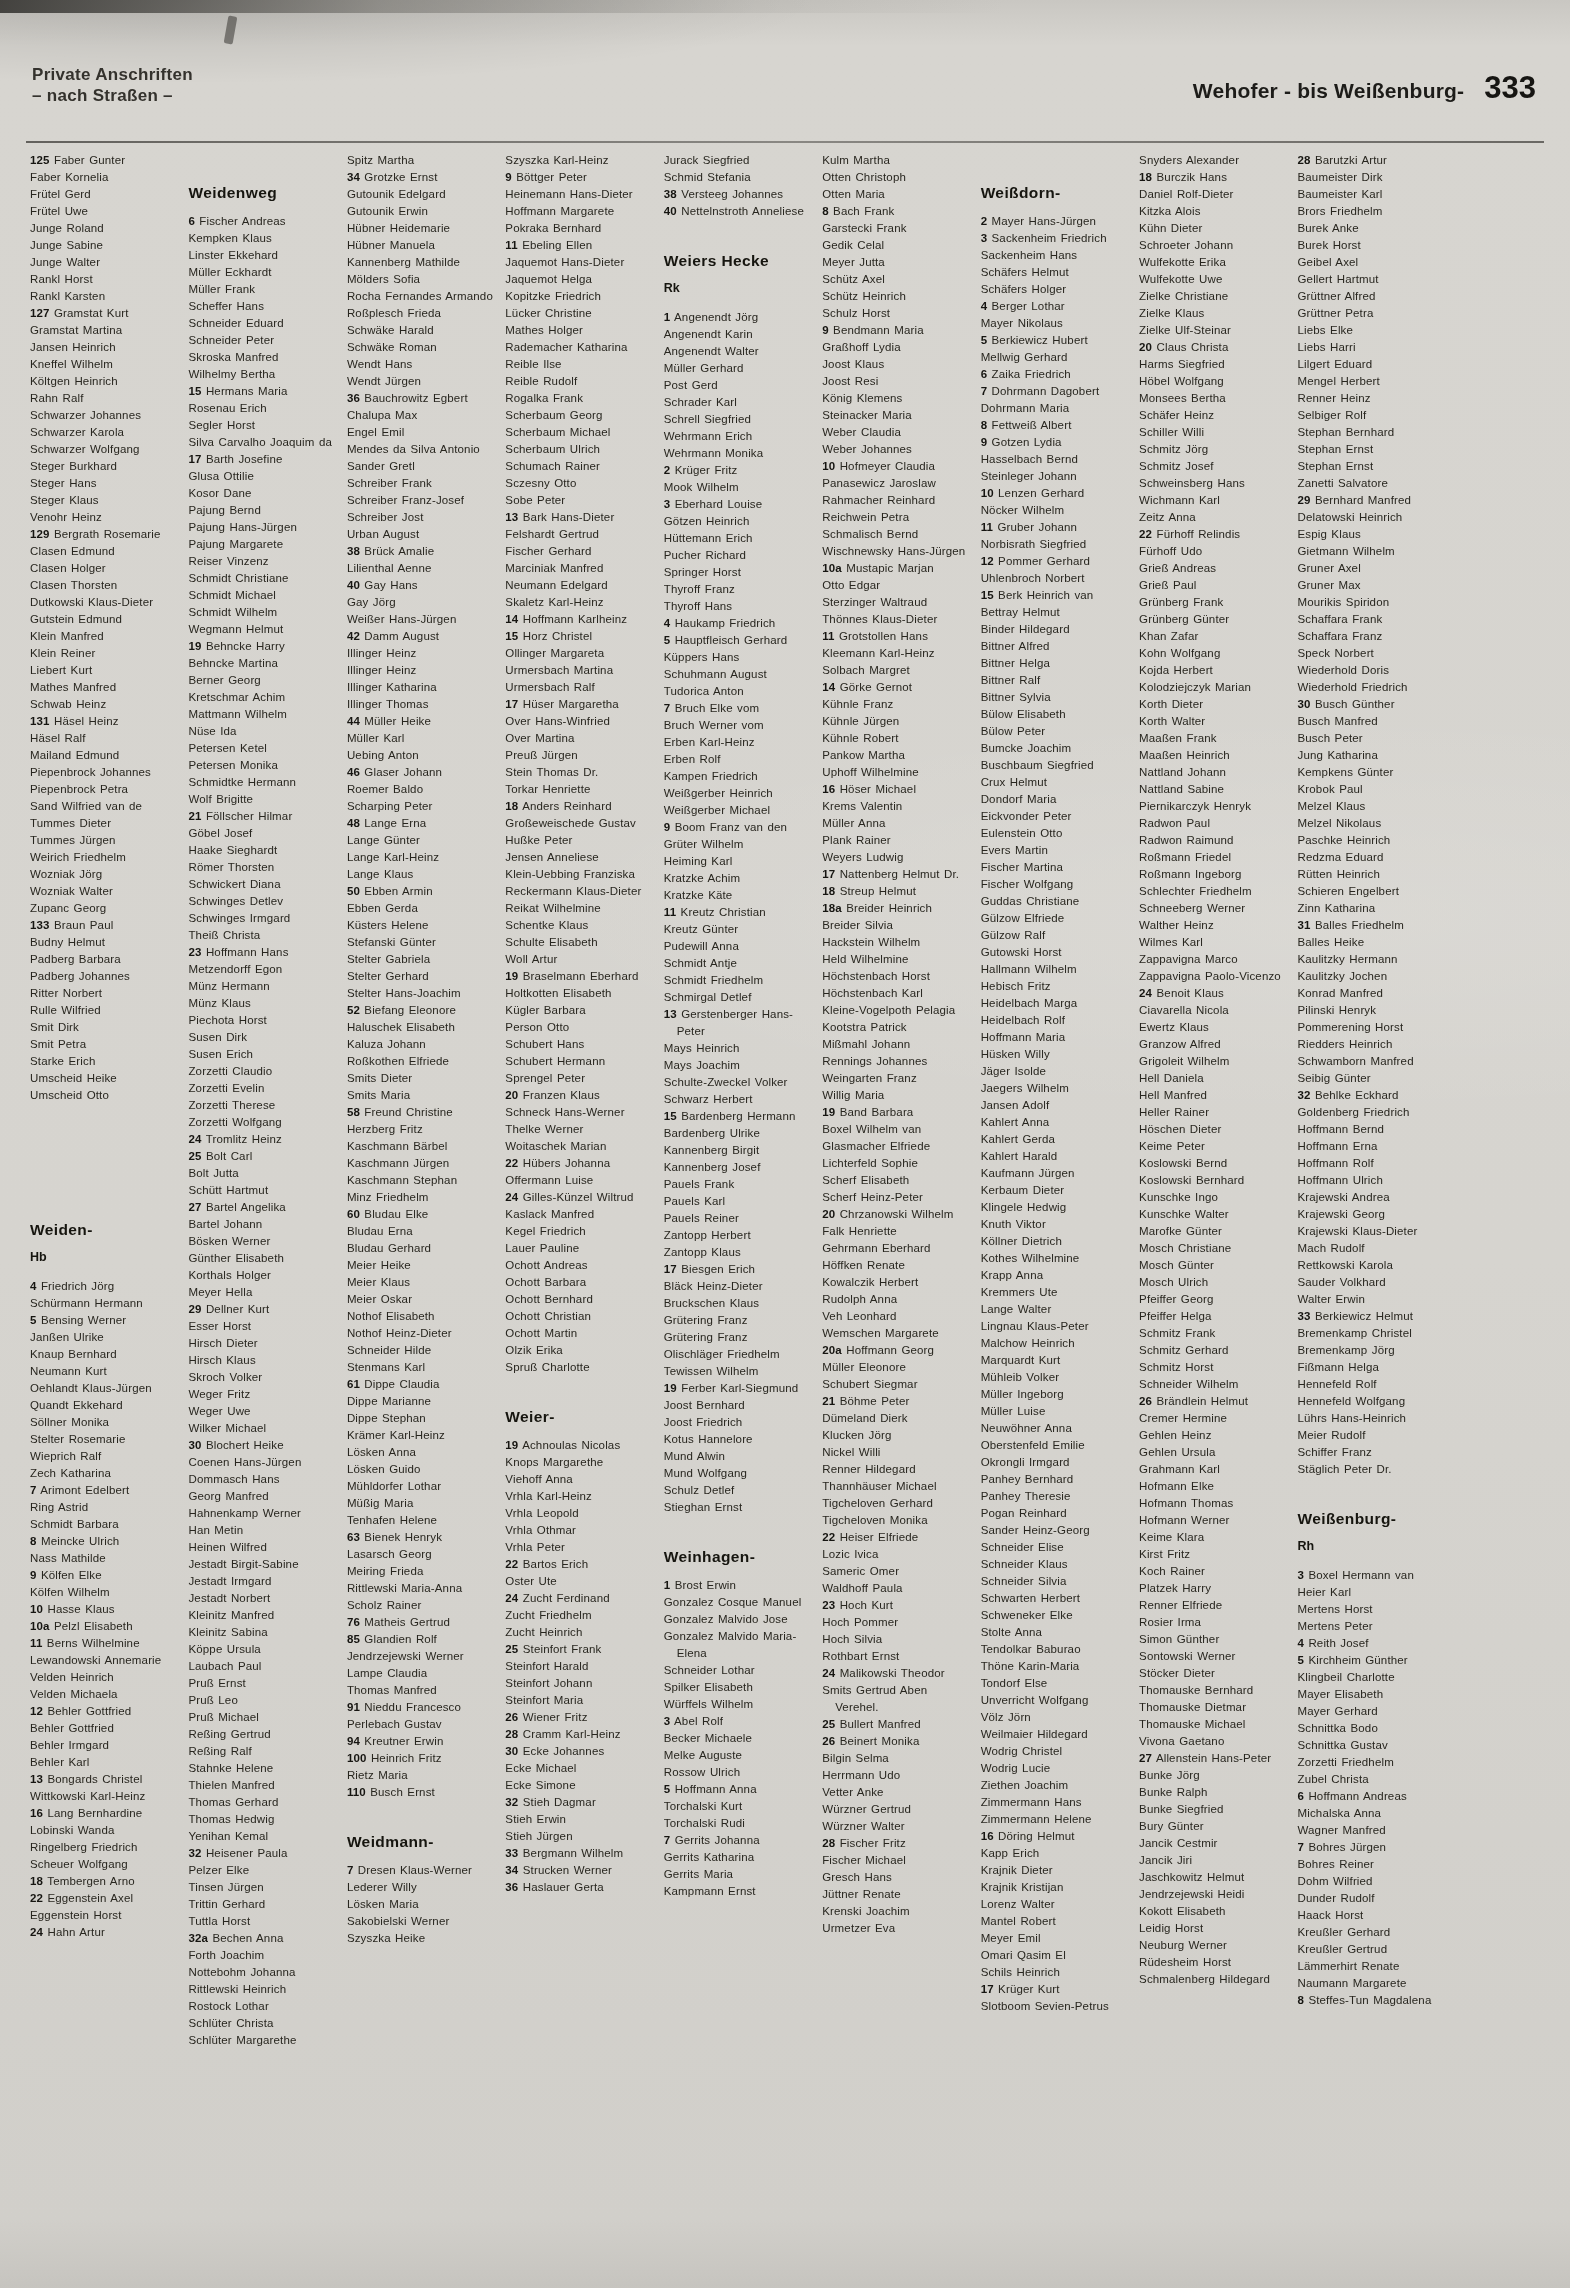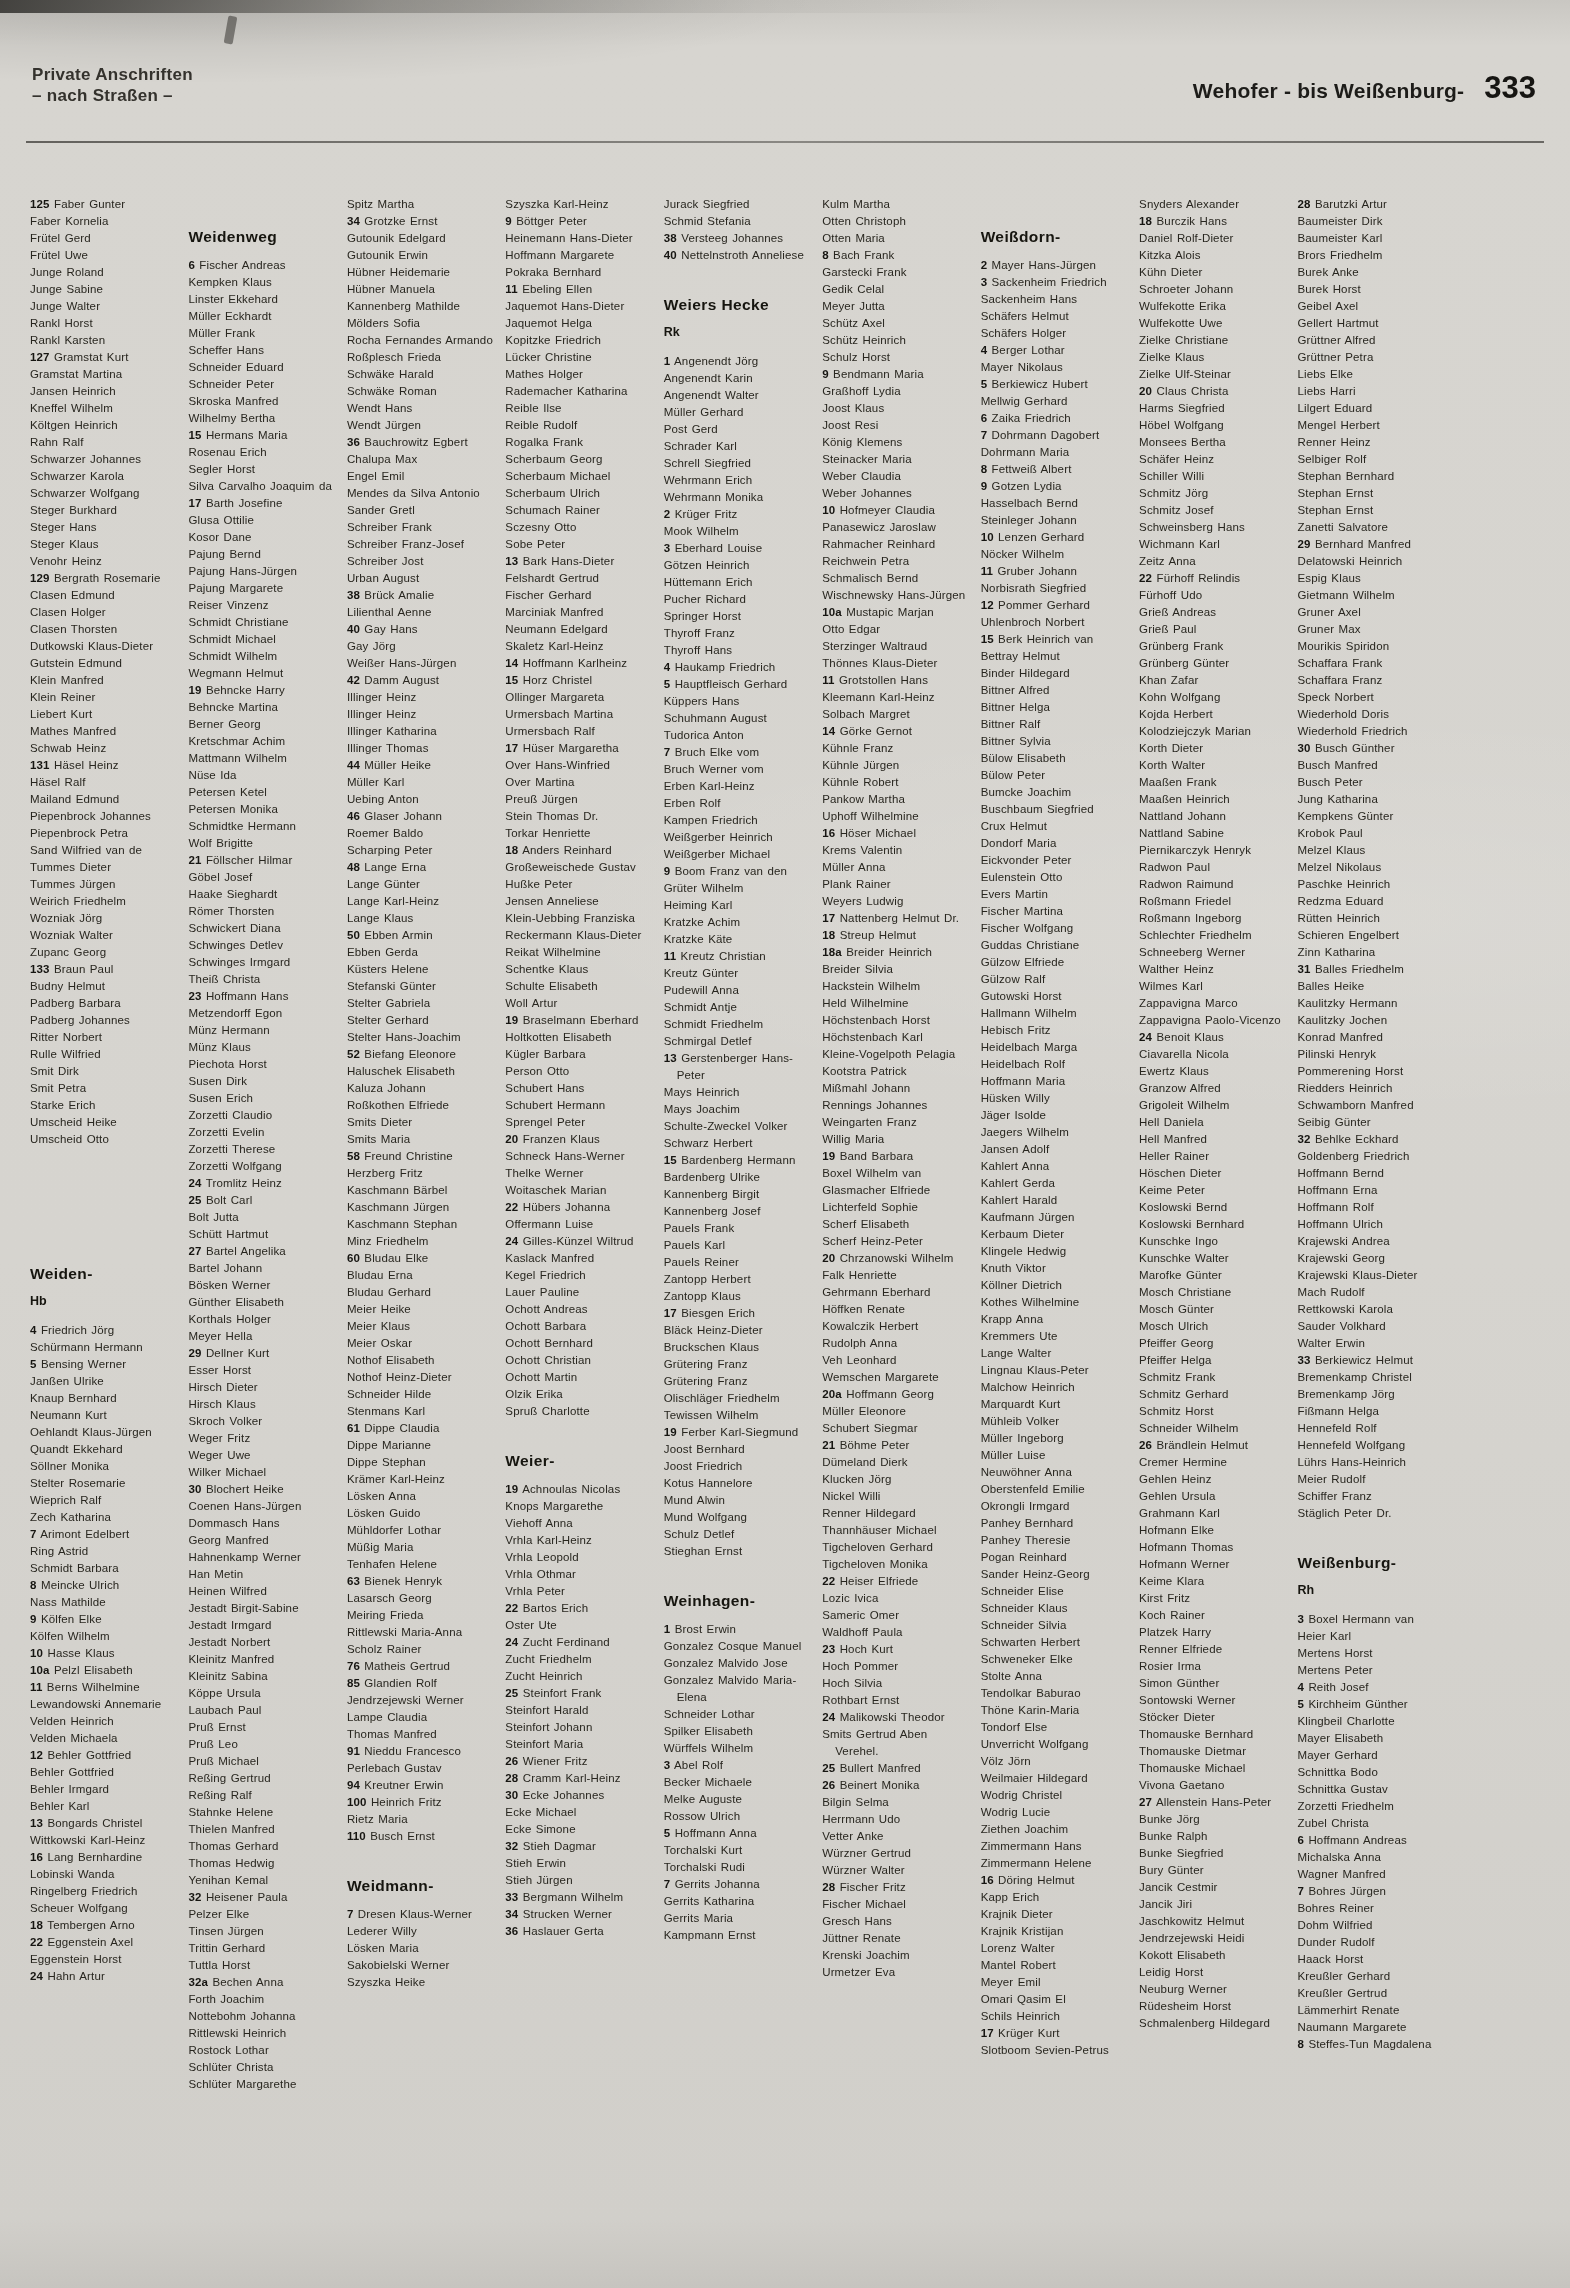--- a/index.html
+++ b/index.html
@@ -19,21 +19,21 @@
   .page-header { position:absolute; top:64px; left:32px; right:34px;
     display:flex; justify-content:space-between; align-items:flex-end; }
   .header-left { font-weight:700; font-size:17px; line-height:21px; color:#34322d; letter-spacing:0.3px; }
   .header-right { display:flex; align-items:baseline;justify-content:flex-end; }
   .header-range { font-weight:700; font-size:21px; color:#1d1c19; letter-spacing:0.2px; }
   .header-pagenum { font-weight:700; font-size:31px; color:#161512; margin-left:20px; }
   .header-rule { position:absolute; top:141px; left:26px; right:26px; height:2px;
     background:linear-gradient(90deg, rgba(60,58,54,0.75), rgba(60,58,54,0.5) 50%, rgba(60,58,54,0.7)); }
   .columns { position:absolute; top:152px; left:30px; width:1416px; height:2024px;
     display:flex; column-gap:10px; overflow:hidden; }
-  .col { flex:1 1 0; min-width:0;margin-top:44px; }
+  .col { flex:1 1 0; min-width:0; }
   .entry { font-size:11.5px; line-height:17px; padding-left:13px; text-indent:-13px;
     letter-spacing:0.15px; color:#28261f; word-spacing:1px; }
   .entry .num { font-weight:700; color:#161511; }
   .street-header { font-weight:700; font-size:15.5px; line-height:18px; margin:15px 0 11px;
     color:#16150f; letter-spacing:0.4px; }
   .street-sub { font-weight:700; font-size:12.5px; line-height:14px; margin:2px 0 14px; color:#16150f; }
   .gap { width:100%; }
   .footer-banner { position:absolute; left:0; right:0; bottom:28px; text-align:center;
     font-weight:700; font-style:italic; font-size:31px; letter-spacing:1.5px;
     word-spacing:6px; color:#141310; }

